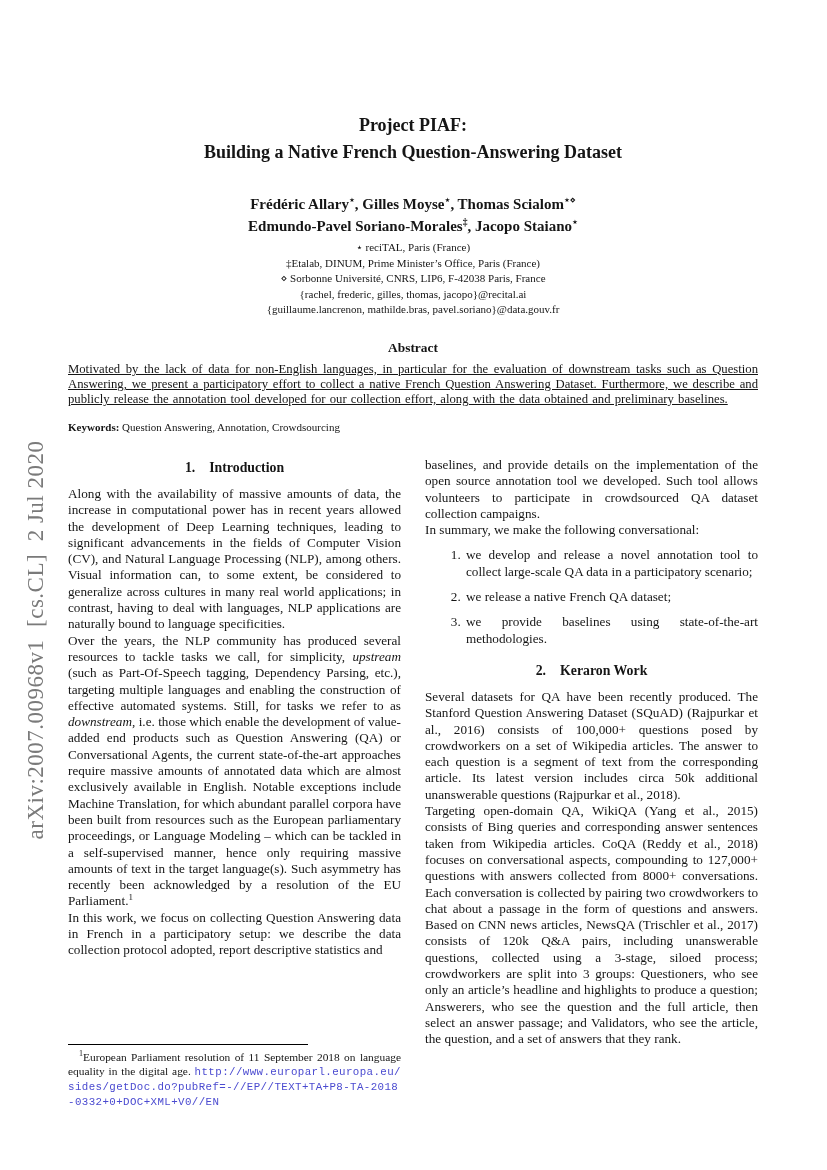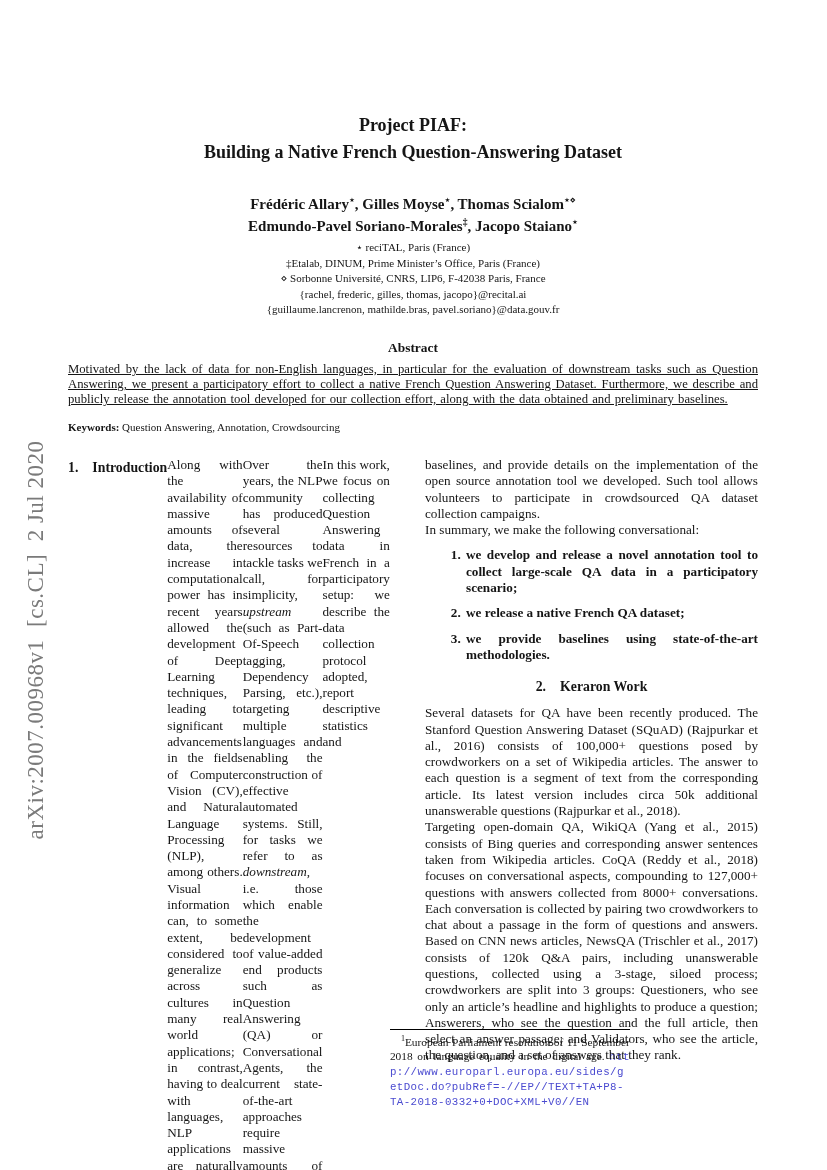--- a/index.html
+++ b/index.html
@@ -18,28 +18,28 @@
   .title { margin-top:112px; text-align:center; font-weight:bold; font-size:18px; line-height:27px; }
   .authors { margin-top:26px; text-align:center; font-weight:bold; font-size:15px; line-height:17.5px; }
   .authors sup { font-size:9.5px; }
   .affiliations { margin-top:5px; text-align:center; font-size:11px; line-height:15.6px; }
   .abstract-heading { margin-top:22px; text-align:center; font-weight:bold; font-size:13.4px; }
   .abstract-text { margin-top:6px; text-align:justify; font-size:12.7px; line-height:15px; word-spacing:1px;text-decoration:underline; }
   .keywords { margin-top:14px; font-size:11px; }
   .keywords b { font-weight:bold; }
   .columns { margin-top:24px; display:flex; gap:24px; height:652px; }
   .col { width:333px; font-size:13.2px; line-height:16.3px; text-align:justify; }
-  .col-left { display:flex; flex-direction:row; }
+  .col-left { display:flex; flex-direction:column;align-items:center; }
   .sec-heading { text-align:center; font-weight:bold; font-size:13.8px; margin:2px 0 9px 0; line-height:18px; }
   .sec-heading .sec-num { margin-right:14px; }
   .sec-heading.second { margin-top:15px; }
   p { margin:0; }
   .col sup { font-size:9px; line-height:0; }
   ol.contribs { margin:9px 0 4px 0; padding-left:39px; }
-  ol.contribs li { margin-bottom:9px; padding-left:2px;font-weight:bold; }
+  ol.contribs li { margin-bottom:9px; padding-left:2px; }
   .footnote-block { margin-top:auto; }
   .footnote-rule { width:240px; border-top:1.2px solid #000; margin-bottom:5px; }
   .footnote { font-size:11.4px; line-height:14px; text-indent:11px; text-align:justify; }
   .footnote sup { font-size:8px; line-height:0; }
   .mono-link {
     font-family:"Liberation Mono", monospace; font-size:10.8px;
     color:#4a4ad0; word-break:break-all; letter-spacing:0.4px;
   }
 </style>
 </head>

